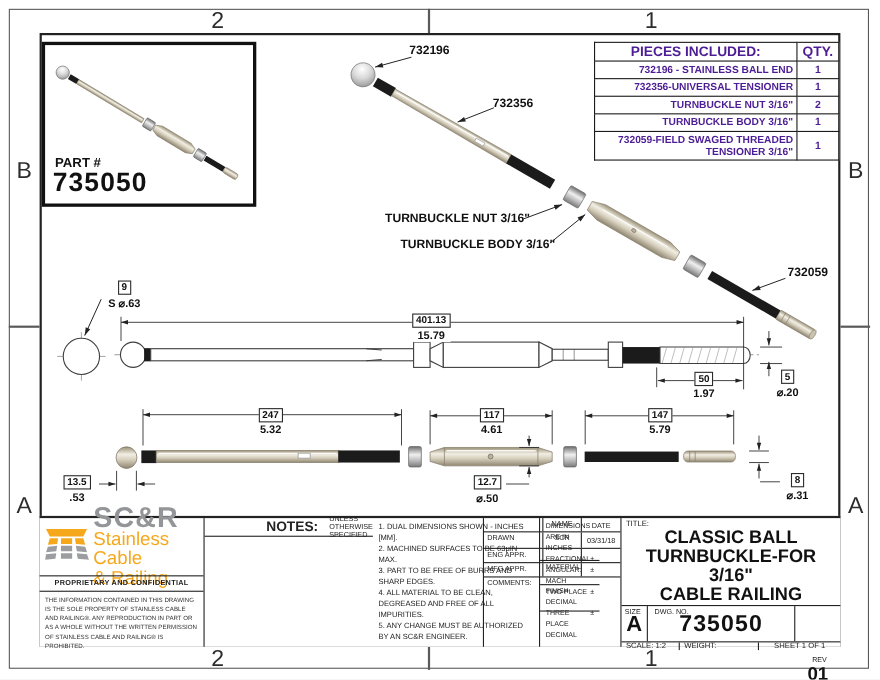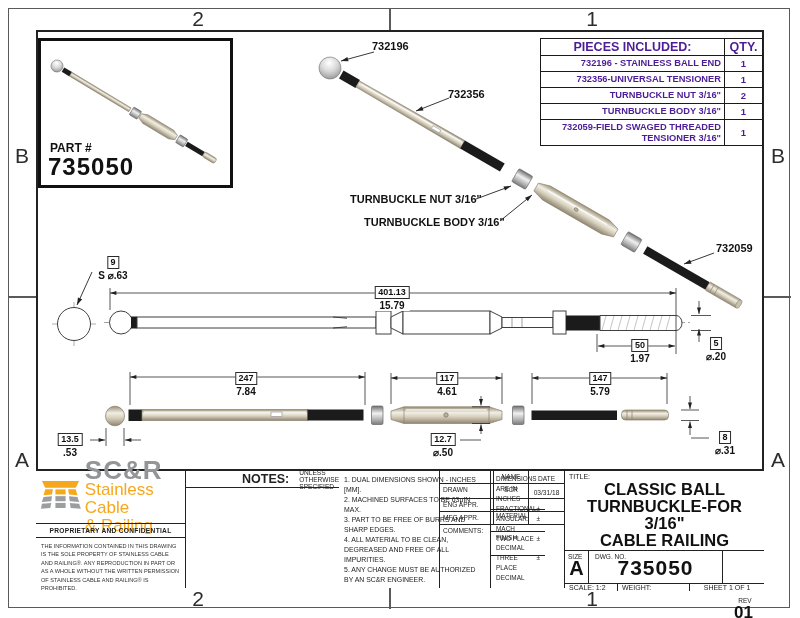--- a/index.html
+++ b/index.html
@@ -310,21 +310,21 @@
   <div class="dim" style="left:640px; top:334px;">
     <span class="mm">50</span>
     <span class="in">1.97</span>
   </div>
   <div class="dim" style="left:716px; top:332px;">
     <span class="mm">5</span>
     <span class="in">⌀.20</span>
   </div>
   <div class="dim" style="left:246px; top:367px;">
     <span class="mm">247</span>
-    <span class="in">7.84</span>
+    <span class="in">5.32</span>
   </div>
   <div class="dim" style="left:70px; top:428px;">
     <span class="mm">13.5</span>
     <span class="in">.53</span>
   </div>
   <div class="dim" style="left:447px; top:367px;">
     <span class="mm">117</span>
     <span class="in">4.61</span>
   </div>
   <div class="dim" style="left:443px; top:428px;">

